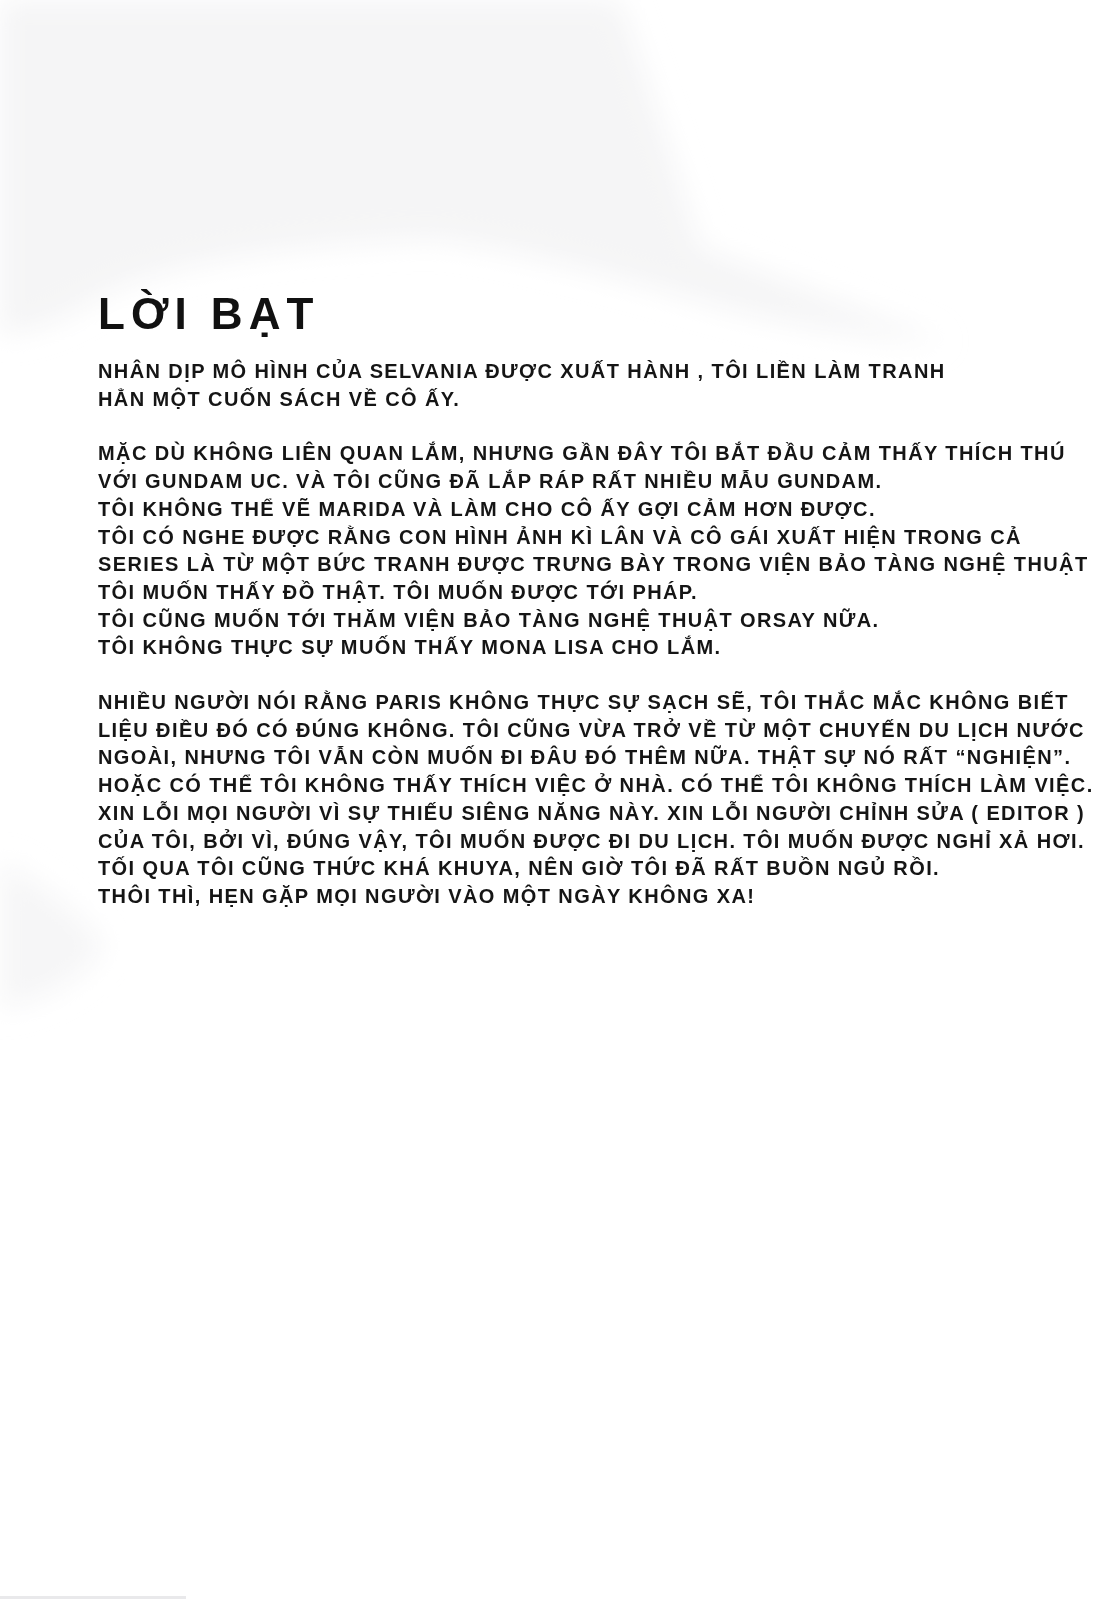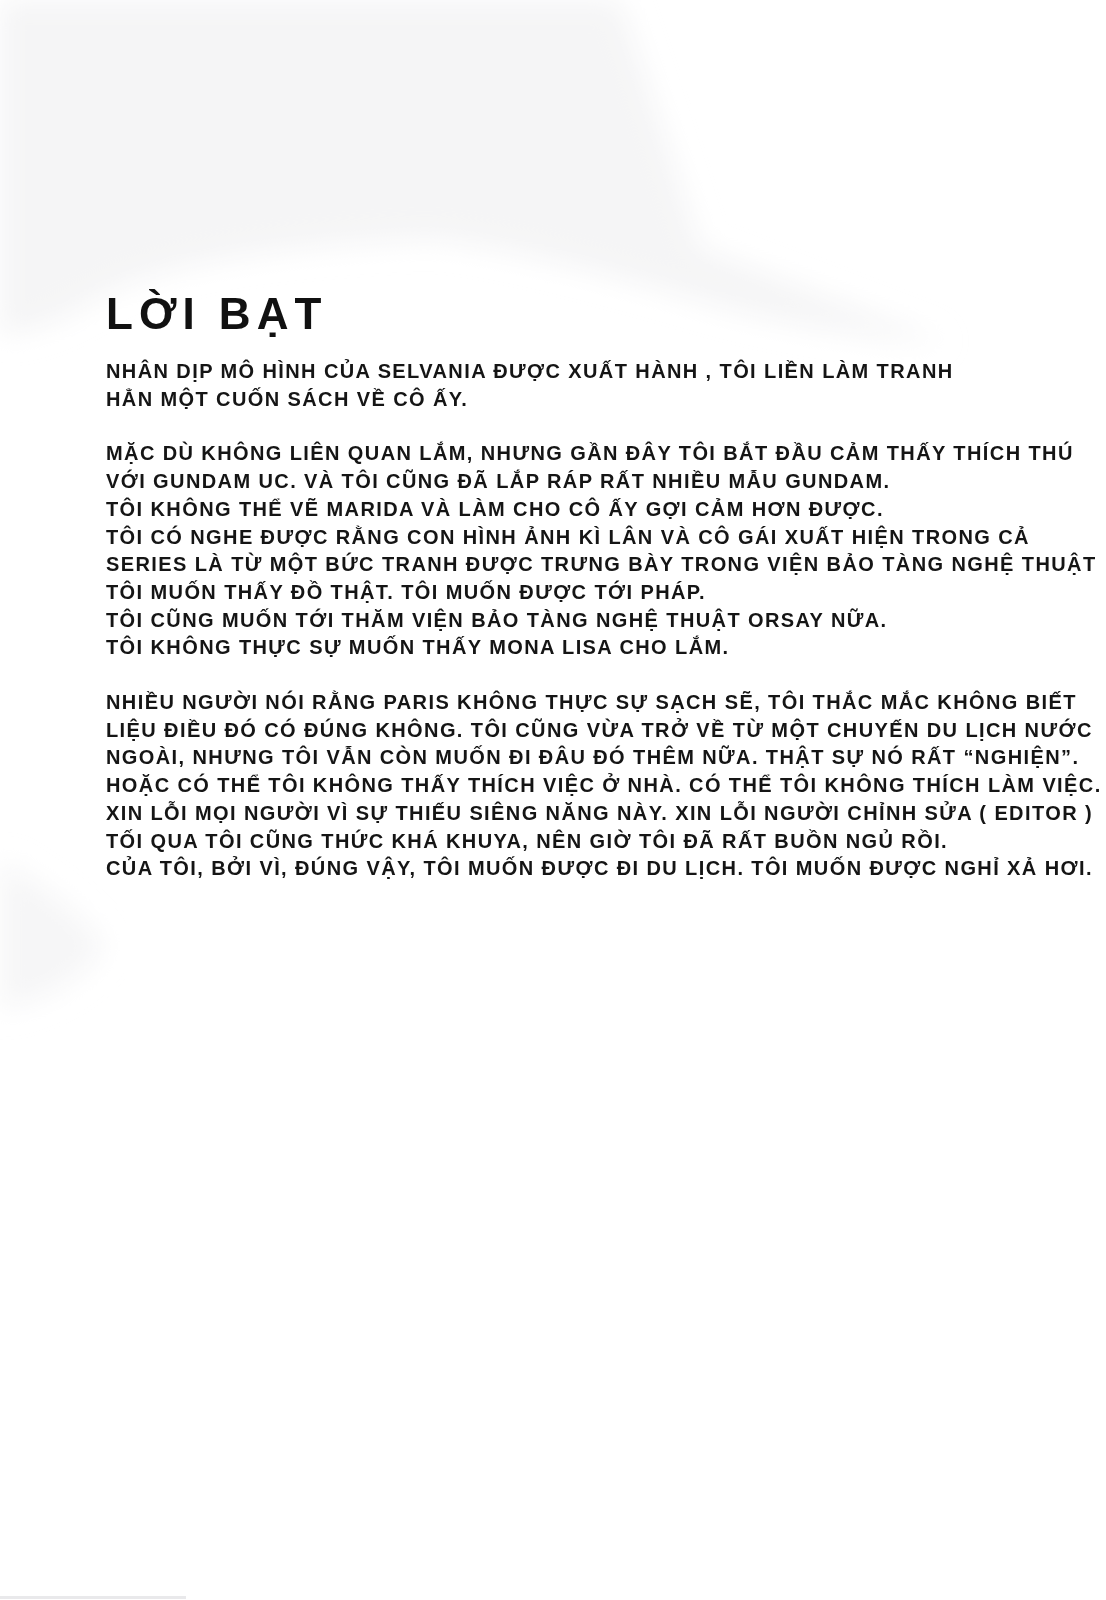--- a/index.html
+++ b/index.html
@@ -18,21 +18,21 @@
   .scan-artifacts {
     position: absolute;
     top: 0;
     left: 0;
     width: 1106px;
     height: 1600px;
     pointer-events: none;
   }
   .doc {
     position: absolute;
-    left: 106px;
+    left: 98px;
     top: 288px;
     width: 1000px;
   }
   .doc h1 {
     margin: 0 0 18px 0;
     font-size: 44px;
     line-height: 52px;
     font-weight: bold;
     letter-spacing: 6px;
     color: #111111;
@@ -88,18 +88,19 @@
     <div class="line">TÔI CŨNG MUỐN TỚI THĂM VIỆN BẢO TÀNG NGHỆ THUẬT ORSAY NỮA.</div>
     <div class="line">TÔI KHÔNG THỰC SỰ MUỐN THẤY MONA LISA CHO LẮM.</div>
   </div>
 
   <div class="para">
     <div class="line">NHIỀU NGƯỜI NÓI RẰNG PARIS KHÔNG THỰC SỰ SẠCH SẼ, TÔI THẮC MẮC KHÔNG BIẾT</div>
     <div class="line">LIỆU ĐIỀU ĐÓ CÓ ĐÚNG KHÔNG. TÔI CŨNG VỪA TRỞ VỀ TỪ MỘT CHUYẾN DU LỊCH NƯỚC</div>
     <div class="line">NGOÀI, NHƯNG TÔI VẪN CÒN MUỐN ĐI ĐÂU ĐÓ THÊM NỮA. THẬT SỰ NÓ RẤT “NGHIỆN”.</div>
     <div class="line">HOẶC CÓ THỂ TÔI KHÔNG THẤY THÍCH VIỆC Ở NHÀ. CÓ THỂ TÔI KHÔNG THÍCH LÀM VIỆC.</div>
     <div class="line">XIN LỖI MỌI NGƯỜI VÌ SỰ THIẾU SIÊNG NĂNG NÀY. XIN LỖI NGƯỜI CHỈNH SỬA ( EDITOR )</div>
+    <div class="line">CỦA TÔI, BỞI VÌ, ĐÚNG VẬY, TÔI MUỐN ĐƯỢC ĐI DU LỊCH. TÔI MUỐN ĐƯỢC NGHỈ XẢ HƠI.</div>
     <div class="line">TỐI QUA TÔI CŨNG THỨC KHÁ KHUYA, NÊN GIỜ TÔI ĐÃ RẤT BUỒN NGỦ RỒI.</div>
-    <div class="line">CỦA TÔI, BỞI VÌ, ĐÚNG VẬY, TÔI MUỐN ĐƯỢC ĐI DU LỊCH. TÔI MUỐN ĐƯỢC NGHỈ XẢ HƠI.</div>
+    <div class="line">THÔI THÌ, HẸN GẶP MỌI NGƯỜI VÀO MỘT NGÀY KHÔNG XA!</div>
   </div>
 </div>
 
 <div class="bottom-scan-line"></div>
 
 </body></html>

